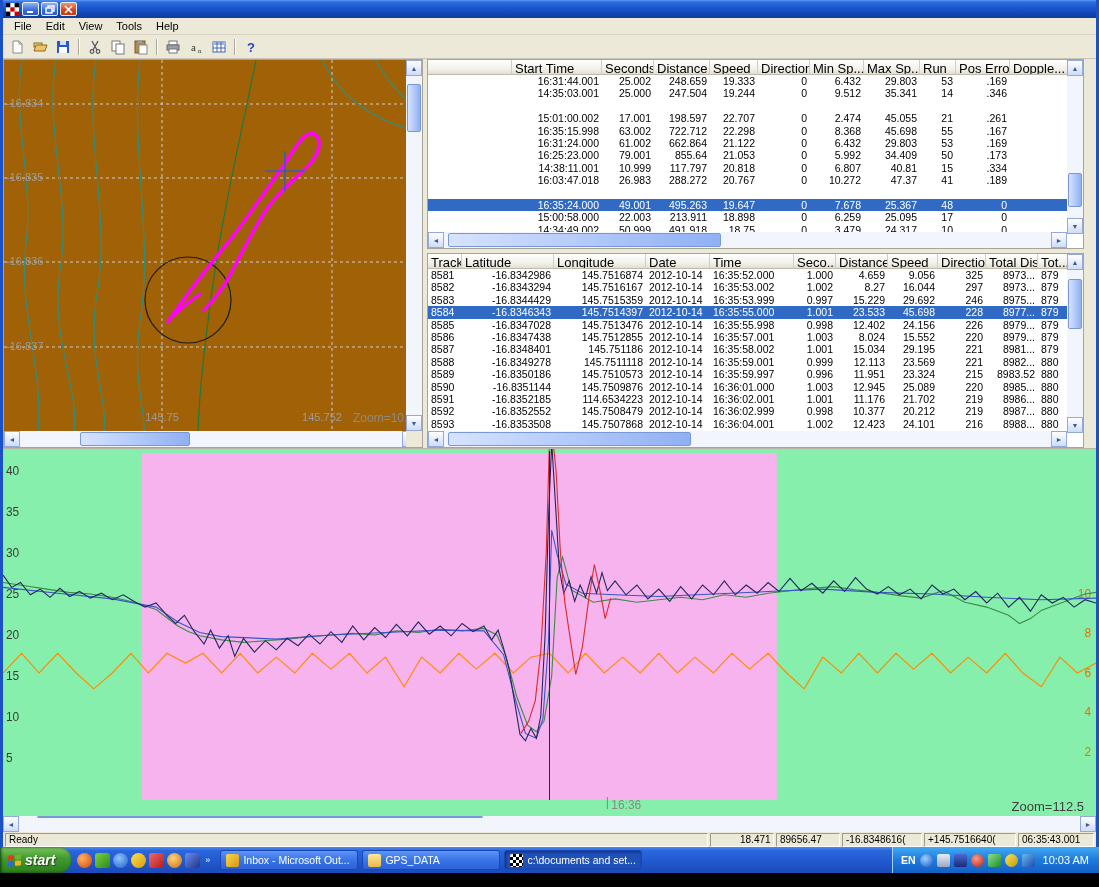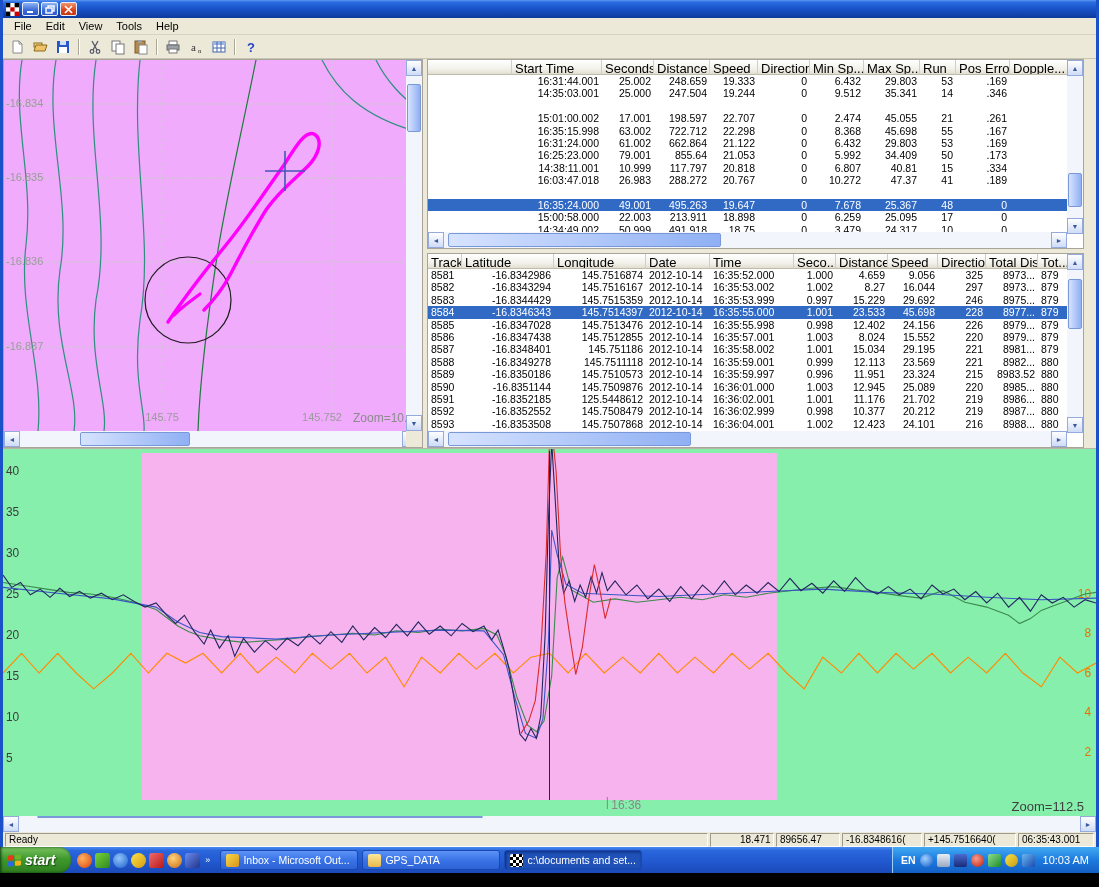--- a/index.html
+++ b/index.html
@@ -14,21 +14,21 @@
   .wbtn{width:17px;height:14px;border:1px solid #e6ecfa;border-radius:2px;background:linear-gradient(180deg,#8fb4f4,#3a6ad8 60%,#2d5ac8);display:flex;align-items:center;justify-content:center;}
   .wbtn.close{background:linear-gradient(180deg,#f0966e,#d8431c 60%,#c23a16);}
   .menubar{height:17px;display:flex;align-items:center;background:#ece9d8;border-bottom:1px solid #d8d4c4;padding-left:4px;}
   .menu-item{font-size:11px;padding:1px 7px;color:#000;}
   .toolbar{height:24px;display:flex;align-items:center;background:#ece9d8;border-bottom:1px solid #c9c5b4;padding-left:3px;gap:1px;}
   .tb{width:22px;height:20px;display:flex;align-items:center;justify-content:center;}
   .tsep{width:2px;height:16px;border-left:1px solid #aca899;border-right:1px solid #fff;margin:0 3px;}
   
   .client{position:relative;width:1093px;}
   .top-split{display:flex;height:389px;}
-  .map-panel{position:relative;width:420px;height:389px;background:#f0abfc;border:1px solid #a9a49a;}
+  .map-panel{position:relative;width:420px;height:389px;background:#a16207;border:1px solid #a9a49a;}
   .vsplitter{width:4px;background:#ece9d8;}
   .right-panel{position:relative;width:657px;display:flex;flex-direction:column;}
   .grid-section{position:relative;background:#fff;border:1px solid #a9a49a;overflow:hidden;}
   #runs-grid{height:190px;}
   .hsplit2{height:4px;background:#ece9d8;}
   #points-grid{height:195px;}
   .grid-head{display:flex;height:15px;width:640px;background:linear-gradient(180deg,#ffffff,#f2f1ea 60%,#dedacb);}
   .th{flex:0 0 auto;font-size:13px;padding:1px 3px 0 3px;border-right:1px solid #d2cec1;border-bottom:1px solid #c0bcac;white-space:nowrap;overflow:hidden;}
   .grid-body{width:640px;overflow:hidden;}
   #runs-grid .grid-body{height:161px;}
@@ -586,21 +586,21 @@
                   <div class="td a-r" style="width: 42px;">1.003</div>
                   <div class="td a-r" style="width: 52px;">12.945</div>
                   <div class="td a-r" style="width: 50px;">25.089</div>
                   <div class="td a-r" style="width: 48px;">220</div>
                   <div class="td a-r" style="width: 52px;">8985...</div>
                   <div class="td a-l" style="width: 30px;">880</div>
                 </div>
                 <div class="tr">
                   <div class="td a-l" style="width: 34px;">8591</div>
                   <div class="td a-r" style="width: 92px;">-16.8352185</div>
-                  <div class="td a-r" style="width: 92px;">125.5448612</div>
+                  <div class="td a-r" style="width: 92px;">114.6534223</div>
                   <div class="td a-l" style="width: 64px;">2012-10-14</div>
                   <div class="td a-l" style="width: 84px;">16:36:02.001</div>
                   <div class="td a-r" style="width: 42px;">1.001</div>
                   <div class="td a-r" style="width: 52px;">11.176</div>
                   <div class="td a-r" style="width: 50px;">21.702</div>
                   <div class="td a-r" style="width: 48px;">219</div>
                   <div class="td a-r" style="width: 52px;">8986...</div>
                   <div class="td a-l" style="width: 30px;">880</div>
                 </div>
                 <div class="tr">

